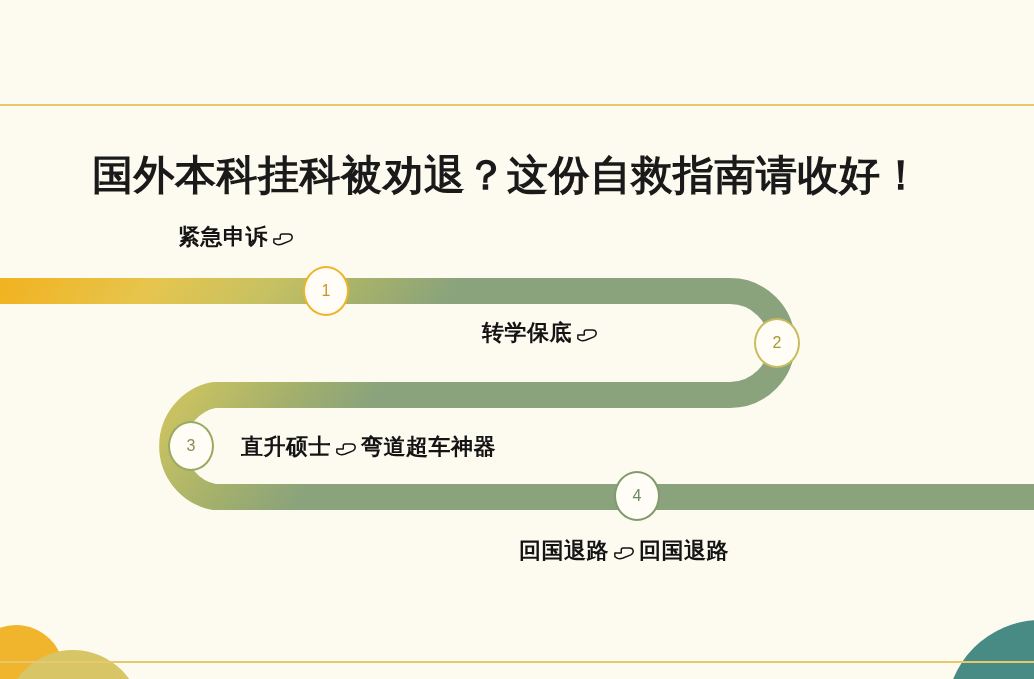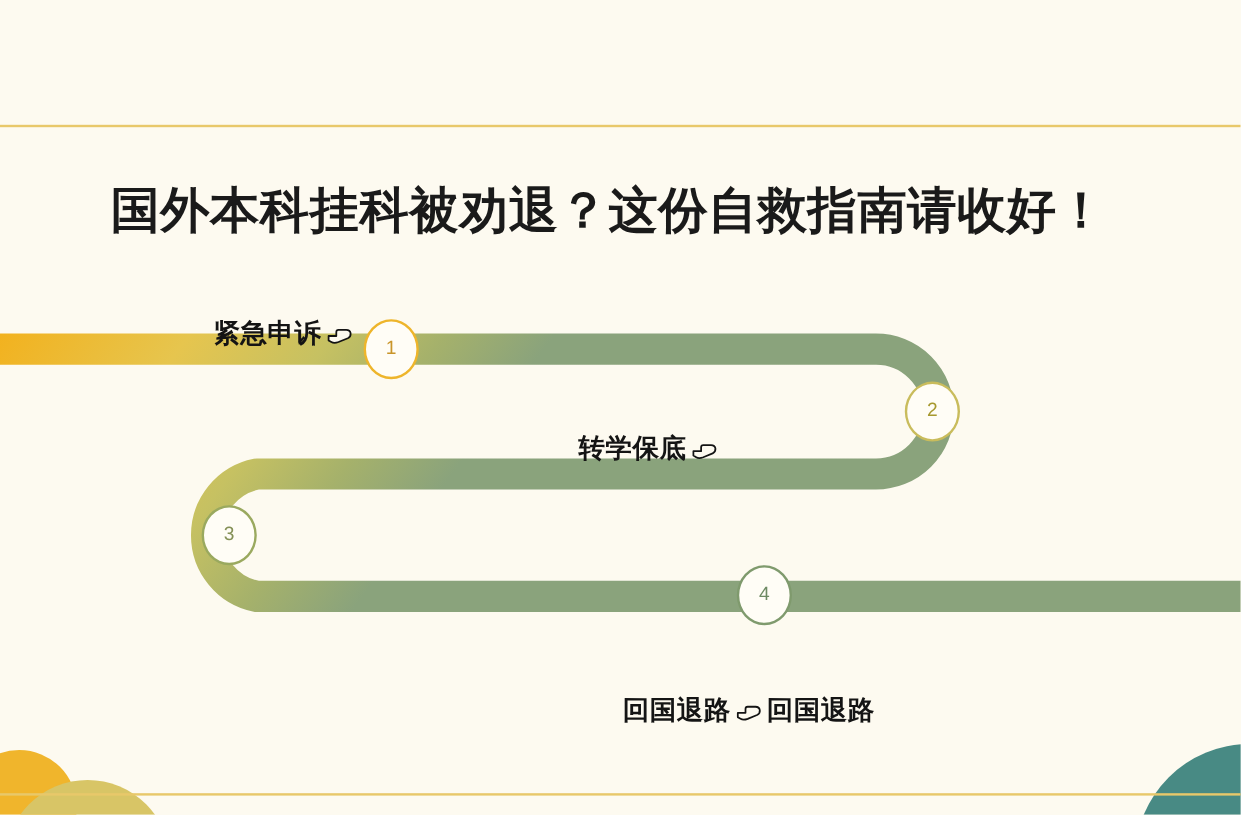--- a/index.html
+++ b/index.html
@@ -112,21 +112,20 @@
     position: absolute;
     font-size: 22px;
     font-weight: bold;
     color: #141414;
     white-space: nowrap;
     letter-spacing: 0.5px;
     z-index: 7;
     display: flex;
     align-items: center;
     gap: 3px;
-    margin-top: 41px;
   }
   .label-1 { left: 178px; top: 222px; }
   .label-2 { left: 482px; top: 318px; }
   .label-3 { left: 241px; top: 432px; }
   .label-4 { left: 519px; top: 536px; }
 
   .hand-icon {
     display: inline-block;
     width: 24px;
     height: 22px;
@@ -191,20 +190,29 @@
 
   <div class="label label-2">
     <span>转学保底</span>
     <span class="hand-icon">
       <svg viewBox="0 0 26 24" width="24" height="22">
         <path d="M3 12 L10 12 L10 8.5 Q10 6.5 12 6.5 L19 6.5 Q22.5 6.5 23 9.5 Q23.4 12.5 20.5 14 L12 17.5 Q8 19 5.5 17.5 L3 16 Z" fill="#fdfaf0" stroke="#141414" stroke-width="1.6" stroke-linejoin="round"></path>
       </svg>
     </span>
   </div>
 
+  <div class="label label-3">
+    <span>直升硕士</span>
+    <span class="hand-icon">
+      <svg viewBox="0 0 26 24" width="24" height="22">
+        <path d="M3 12 L10 12 L10 8.5 Q10 6.5 12 6.5 L19 6.5 Q22.5 6.5 23 9.5 Q23.4 12.5 20.5 14 L12 17.5 Q8 19 5.5 17.5 L3 16 Z" fill="#fdfaf0" stroke="#141414" stroke-width="1.6" stroke-linejoin="round"></path>
+      </svg>
+    </span>
+    <span>弯道超车神器</span>
+  </div>
 
   <div class="label label-4">
     <span>回国退路</span>
     <span class="hand-icon">
       <svg viewBox="0 0 26 24" width="24" height="22">
         <path d="M3 12 L10 12 L10 8.5 Q10 6.5 12 6.5 L19 6.5 Q22.5 6.5 23 9.5 Q23.4 12.5 20.5 14 L12 17.5 Q8 19 5.5 17.5 L3 16 Z" fill="#fdfaf0" stroke="#141414" stroke-width="1.6" stroke-linejoin="round"></path>
       </svg>
     </span>
     <span>回国退路</span>
   </div>

